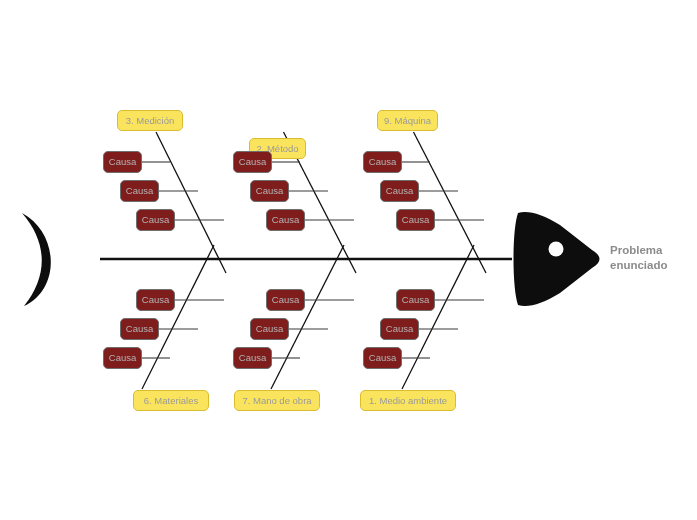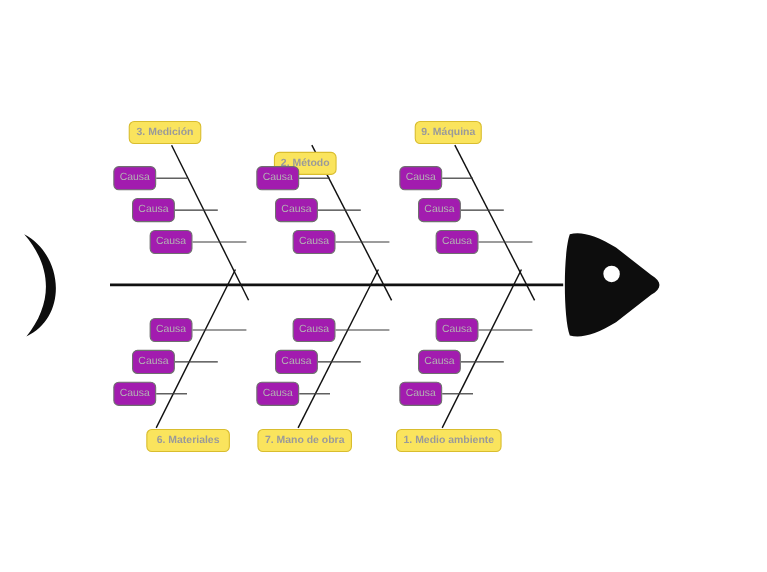--- a/index.html
+++ b/index.html
@@ -34,27 +34,26 @@
     line-height: 1;
   }
   .cat-box {
     height: 21px;
     border: 1.4px solid #d9bd2e;
     border-radius: 5px;
     background: #fae45d;
     color: #9a9a9a;
     font-size: 9.5px;
     padding: 0 24px;
-    font-weight: bold;
   }
   .cause-box {
     height: 22px;
     border: 1.3px solid #6f6f6f;
     border-radius: 5px;
-    background: #a21caf;
+    background: #7f1d1d;
     color: #b3b3b3;
     font-size: 9.5px;
     padding: 0 7px;
   }
   #problem-label {
     position: absolute;
     left: 610px;
     top: 243px;
     width: 84px;
     color: #8c8c8c;
@@ -176,14 +175,15 @@
         <span>Causa</span>
       </div>
       <div class="node cause-box" style="left: 380px; top: 318px; width: 39px;">
         <span>Causa</span>
       </div>
       <div class="node cause-box" style="left: 363px; top: 347px; width: 39px;">
         <span>Causa</span>
       </div>
     </div>
 
+  <div id="problem-label">Problema enunciado</div>
 
 </div>
 
 </body></html>

